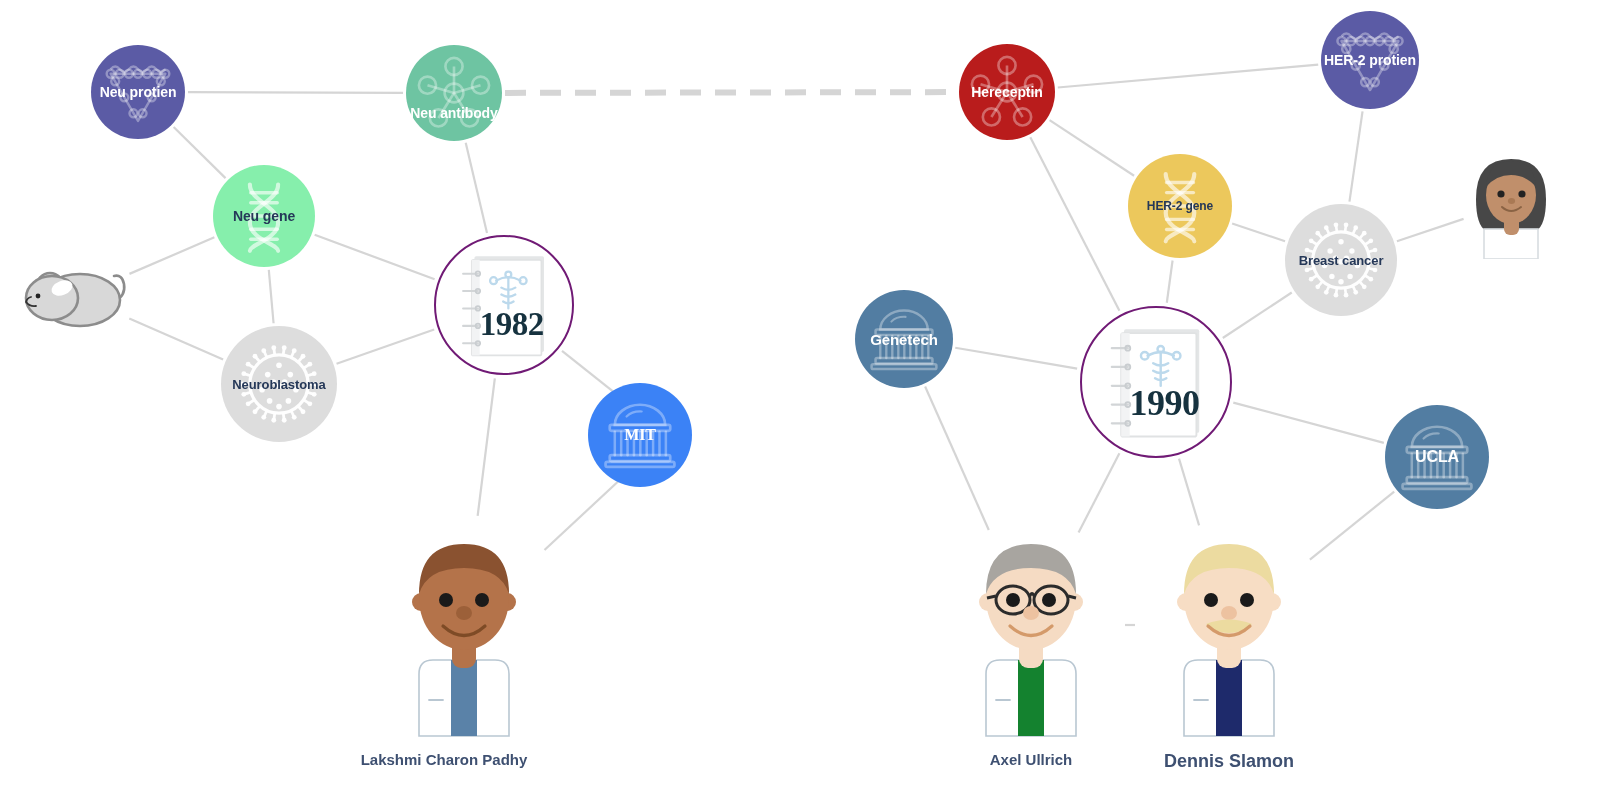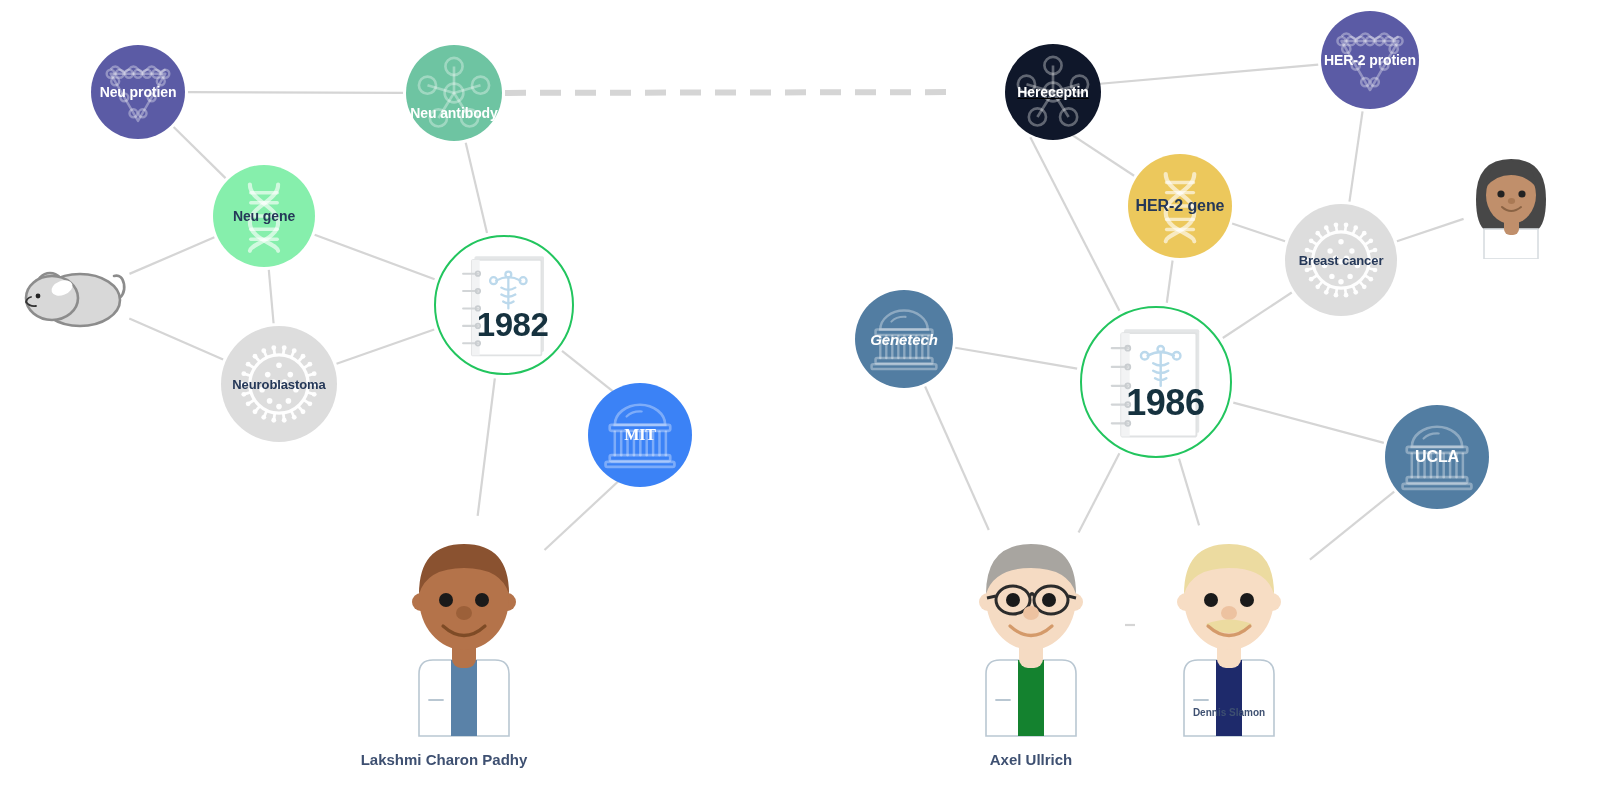--- a/index.html
+++ b/index.html
@@ -51,26 +51,27 @@
     white-space: nowrap;
     line-height: 1;
   }
   .label-light { color: #ffffff; }
   .label-dark  { color: #253858; }
 
   
   .paper-node {
     position: absolute;
     border-radius: 50%;
-    border: 2px solid #22c55e;
+    border: 2px solid #701a75;
     background: #ffffff;
     box-sizing: border-box;
     display: flex;
     align-items: center;
     justify-content: center;
+    font-family: Liberation Serif, serif;
   }
   .paper-year {
     position: absolute;
     z-index: 4;
     font-weight: bold;
     color: #16323f;
     letter-spacing: -0.5px;
     line-height: 1;
   }
 
@@ -253,21 +254,21 @@
             <line x1="58" y1="46" x2="58" y2="74" stroke-width="3"></line>
             <line x1="65.6" y1="46" x2="65.6" y2="74" stroke-width="3"></line>
             <line x1="73.19999999999999" y1="46" x2="73.19999999999999" y2="74" stroke-width="3"></line>
             <line x1="80.8" y1="46" x2="80.8" y2="74" stroke-width="3"></line>
             <rect x="14" y="74" width="72" height="7" rx="2"></rect>
             <rect x="9" y="82" width="82" height="6" rx="2"></rect>
           </g>
         </svg>
         <div class="node-label label-light" style="font-size: 16px;">MIT</div>
       </div>
-      <div class="node" style="left: 1005px; top: 44px; width: 96px; height: 96px; background: #0f172a; text-decoration: underline;">
+      <div class="node" style="left: 959px; top: 44px; width: 96px; height: 96px; background: #b91c1c;">
         <svg width="78" height="78" viewBox="0 0 100 100" class="node-icon">
           <g fill="none" stroke="rgba(255,255,255,0.34)" stroke-width="3.4">
             <line x1="50" y1="50" x2="50" y2="16"></line>
             <line x1="50" y1="50" x2="16" y2="40"></line>
             <line x1="50" y1="50" x2="84" y2="40"></line>
             <line x1="50" y1="50" x2="30" y2="82"></line>
             <line x1="50" y1="50" x2="70" y2="82"></line>
             <circle cx="50" cy="50" r="12"></circle>
             <circle cx="50" cy="16" r="11"></circle>
             <circle cx="16" cy="40" r="11"></circle>
@@ -305,21 +306,21 @@
           <g fill="none" stroke="rgba(255,255,255,0.62)" stroke-width="5" stroke-linecap="round">
             <path d="M33 12 C33 32 67 38 67 58 C67 78 33 84 33 92"></path>
             <path d="M67 12 C67 32 33 38 33 58 C33 78 67 84 67 92"></path>
             <line x1="34" y1="22" x2="66" y2="22" stroke-width="4"></line>
             <line x1="34" y1="34" x2="66" y2="34" stroke-width="4"></line>
             <line x1="34" y1="50" x2="66" y2="50" stroke-width="4"></line>
             <line x1="34" y1="66" x2="66" y2="66" stroke-width="4"></line>
             <line x1="34" y1="78" x2="66" y2="78" stroke-width="4"></line>
           </g>
         </svg>
-        <div class="node-label label-dark" style="font-size: 16px;">HER-2 gene</div>
+        <div class="node-label label-dark" style="font-size: 12px;">HER-2 gene</div>
       </div>
       <div class="node" style="left: 1285px; top: 204px; width: 112px; height: 112px; background: rgb(221, 221, 221);">
         <svg width="91" height="91" viewBox="0 0 100 100" class="node-icon">
           <g fill="rgba(255,255,255,0.95)" stroke="rgba(255,255,255,0.95)">
             <circle cx="50" cy="50" r="31" fill="none" stroke-width="3.5"></circle>
             <line x1="81" y1="50" x2="89" y2="50" stroke-width="3"></line>
             <circle cx="89" cy="50" r="2.6" stroke="none"></circle>
             <line x1="79.74428218204942" y1="58.73370926208432" x2="87.42022597096539" y2="60.987569716815756" stroke-width="3"></line>
             <circle cx="87.42022597096539" cy="60.987569716815756" r="2.6" stroke="none"></circle>
             <line x1="76.07885951776662" y1="66.75986534112353" x2="82.80888778041606" y2="71.0849918807683" stroke-width="3"></line>
@@ -370,21 +371,21 @@
             <circle cx="68" cy="56" r="3" stroke="none"></circle>
             <circle cx="40" cy="68" r="3" stroke="none"></circle>
             <circle cx="60" cy="68" r="3" stroke="none"></circle>
             <circle cx="50" cy="74" r="3" stroke="none"></circle>
             <circle cx="44" cy="48" r="3" stroke="none"></circle>
             <circle cx="56" cy="48" r="3" stroke="none"></circle>
           </g>
         </svg>
         <div class="node-label label-dark" style="font-size: 13px;">Breast cancer</div>
       </div>
-      <div class="node" style="left: 855px; top: 290px; width: 98px; height: 98px; background: rgb(82, 125, 162); font-style: italic;">
+      <div class="node" style="left: 855px; top: 290px; width: 98px; height: 98px; background: rgb(82, 125, 162);">
         <svg width="79" height="79" viewBox="0 0 100 100" class="node-icon">
           <g fill="none" stroke="rgba(255,255,255,0.34)" stroke-width="3.2" stroke-linecap="round">
             <path d="M20 38 A30 24 0 0 1 80 38 Z"></path>
             <path d="M34 28 A20 14 0 0 1 52 22" stroke-width="2.6"></path>
             <rect x="14" y="38" width="72" height="7" rx="2"></rect>
             <line x1="20" y1="46" x2="20" y2="74" stroke-width="3"></line>
             <line x1="27.6" y1="46" x2="27.6" y2="74" stroke-width="3"></line>
             <line x1="35.2" y1="46" x2="35.2" y2="74" stroke-width="3"></line>
             <line x1="42.8" y1="46" x2="42.8" y2="74" stroke-width="3"></line>
             <line x1="50.4" y1="46" x2="50.4" y2="74" stroke-width="3"></line>
@@ -462,21 +463,21 @@
           <circle cx="20" cy="106" r="2.6" fill="none" stroke="#c9cdd0" stroke-width="2"></circle>
           <g fill="none" stroke="#bcd9ec" stroke-width="2.6" stroke-linecap="round">
             <line x1="55" y1="30" x2="55" y2="66"></line>
             <path d="M41 34 q14 -8 28 0"></path>
             <circle cx="38" cy="34" r="4"></circle>
             <circle cx="72" cy="34" r="4"></circle>
             <path d="M47 42 q8 5 16 0 M47 50 q8 5 16 0 M49 58 q6 4 12 0"></path>
             <circle cx="55" cy="27" r="3.4"></circle>
           </g>
         </svg>
-        <div class="paper-year" style="font-size: 36px; left: 50%; top: 50%; transform: translate(-38%, 8%);">1986</div>
+        <div class="paper-year" style="font-size: 36px; left: 50%; top: 50%; transform: translate(-38%, 8%);">1990</div>
       </div>
       <div class="avatar" style="left: 18px; top: 258px; width: 120px; height: 76px;">
         <svg width="120" height="76" viewBox="0 0 120 76" class="figure-art">
           <g stroke="#8c8c8c" stroke-width="2.6" fill="#d8d8d8">
             <path d="M96 44 q12 -6 10 -18 q-2 -10 -10 -8" fill="none" stroke-linecap="round"></path>
             <ellipse cx="32" cy="30" rx="14" ry="15"></ellipse>
             <ellipse cx="62" cy="42" rx="40" ry="26"></ellipse>
             <ellipse cx="34" cy="40" rx="26" ry="22"></ellipse>
             <ellipse cx="44" cy="30" rx="11" ry="7" fill="#ffffff" stroke="none" transform="rotate(-22 44 30)"></ellipse>
           </g>
@@ -548,15 +549,15 @@
           <circle cx="118" cy="92" r="9" fill="#f7ddc4"></circle>
           <ellipse cx="75" cy="88" rx="45" ry="52" fill="#f7ddc4"></ellipse>
           <path d="M30 84 q0 -50 45 -50 q45 0 45 50 q-8 -26 -45 -26 q-37 0 -45 26 z" fill="#ecdba0"></path>
           <circle cx="57" cy="90" r="7" fill="#1a1a1a"></circle>
           <circle cx="93" cy="90" r="7" fill="#1a1a1a"></circle>
           <ellipse cx="75" cy="103" rx="8" ry="7" fill="#edc2a0"></ellipse>
           <path d="M52 114 q23 -9 46 0 q-10 9 -23 9 q-13 0 -23 -9 z" fill="#ecdba0"></path>
           <path d="M54 116 q21 19 42 0" fill="none" stroke="#d49a6a" stroke-width="3.2" stroke-linecap="round"></path>
         </svg>
       </div>
-      <div class="person-name" style="font-size: 10px; left: 1069px; top: 708px; width: 320px;">Dennis Slamon</div>
+      <div class="person-name" style="font-size: 18px; left: 1069px; top: 752px; width: 320px;">Dennis Slamon</div>
     </div>
 </div>
 
 </body></html>

